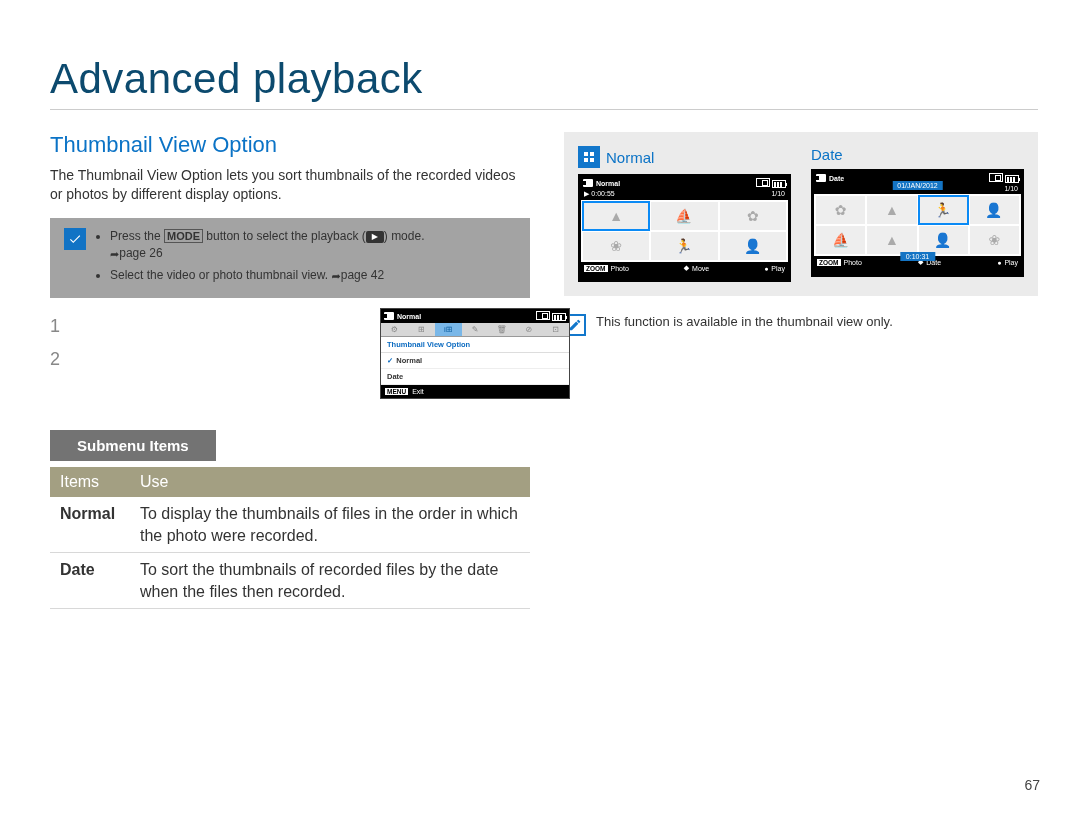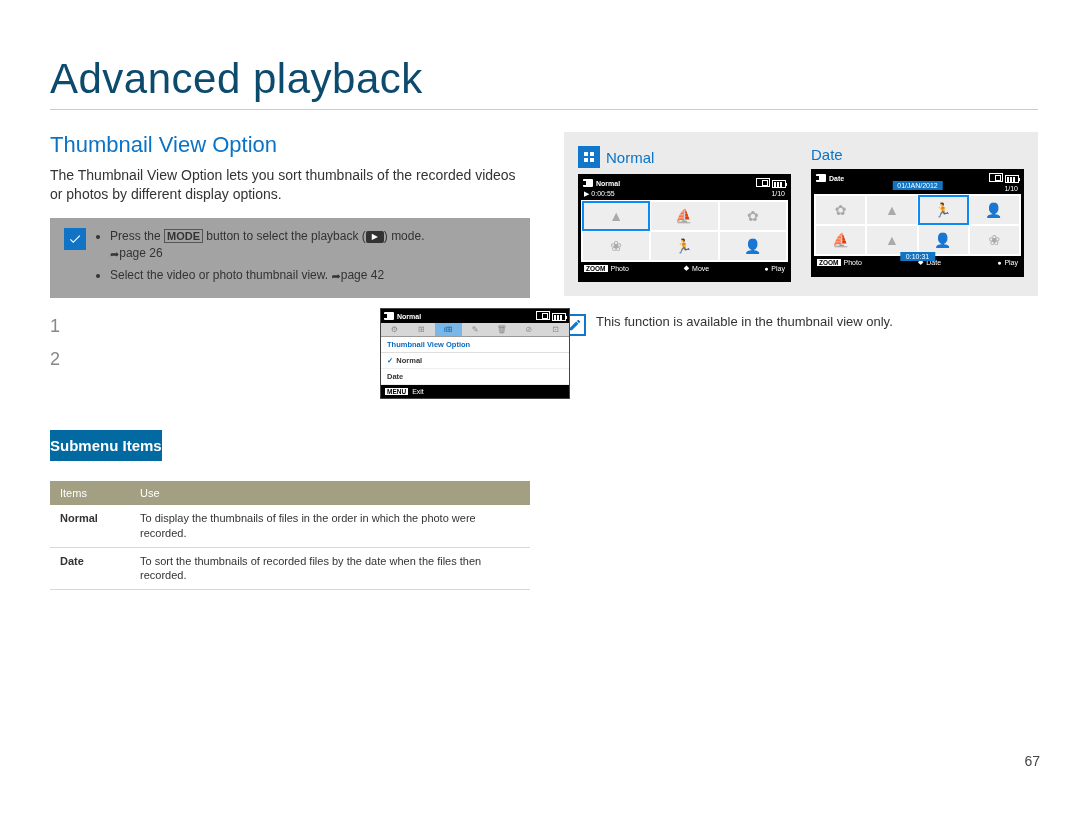--- a/index.html
+++ b/index.html
@@ -106,33 +106,33 @@
     .lcd-menu .tabstrip .active{ background:#79b7e8; color:#0a5c9e; }
     .lcd-menu .panel { background:#fff; }
     .lcd-menu .panel .hdr { background:#fff; color:#0a6ac0; font-weight:bold; padding:3px 6px; border-bottom:1px solid #ddd; font-size:7.5px;}
     .lcd-menu .panel .itm { padding:3px 6px; border-bottom:1px solid #eee; font-weight:bold; color:#333; font-size:7.5px;}
     .lcd-menu .panel .itm.sel:before { content:"✓"; color:#0a6ac0; margin-right:3px;}
     .lcd-menu .footer { background:#000; color:#fff; display:flex; gap:4px; padding:3px 4px; align-items:center; font-size:7px;}
     .lcd-menu .footer .tag { background:#fff; color:#000; padding:0 2px; font-weight:bold; font-size:6.5px;}
 
     
     .tab-heading {
-      background: #0369a1;
+      background: #737373;
       color: #fff;
       font-weight: bold;
       display: inline-block;
-      padding: 7px 0;
+      padding: 7px 27px;
       font-size: 15px;
       margin-top: 42px;
     }
     .submenu-table {
       width: 100%;
       border-collapse: collapse;
-      font-size: 11px;
-      margin-top: 20px;
+      font-size: 16px;
+      margin-top: 6px;
     }
     .submenu-table th {
       background: #a39f82;
       color: #fff;
       font-weight: normal;
       text-align: left;
       padding: 6px 10px;
     }
     .submenu-table th:first-child { width: 80px; }
     .submenu-table td {
@@ -222,21 +222,21 @@
     .note-row { display:flex; gap:10px; align-items:flex-start; font-size:13px;}
     .note-icon {
       width:22px;height:22px;border:2px solid #1277cb;
       display:flex;align-items:center;justify-content:center;
       flex:none;
     }
     .note-icon svg{width:14px;height:14px;}
 
     .page-num {
       position:absolute;
-      right: 40px; bottom: 56px;
+      right: 40px; bottom: 32px;
       font-size:14px; color:#444;
     }
 
     .card-icon{ width:14px;height:9px;border:1px solid #fff;display:inline-block;position:relative;}
     .card-icon:after{content:"";position:absolute;right:1px;top:1px;width:4px;height:4px;border:1px solid #fff;}
     .batt-icon{ width:14px;height:8px;border:1px solid #fff;display:inline-block;position:relative;}
     .batt-icon:after{content:"";position:absolute;right:-2px;top:2px;width:1px;height:3px;background:#fff;}
     .batt-icon span{display:block;width:2px;height:5px;background:#fff;margin:1px 0 0 1px;display:inline-block;}
   </style>
 </head>

